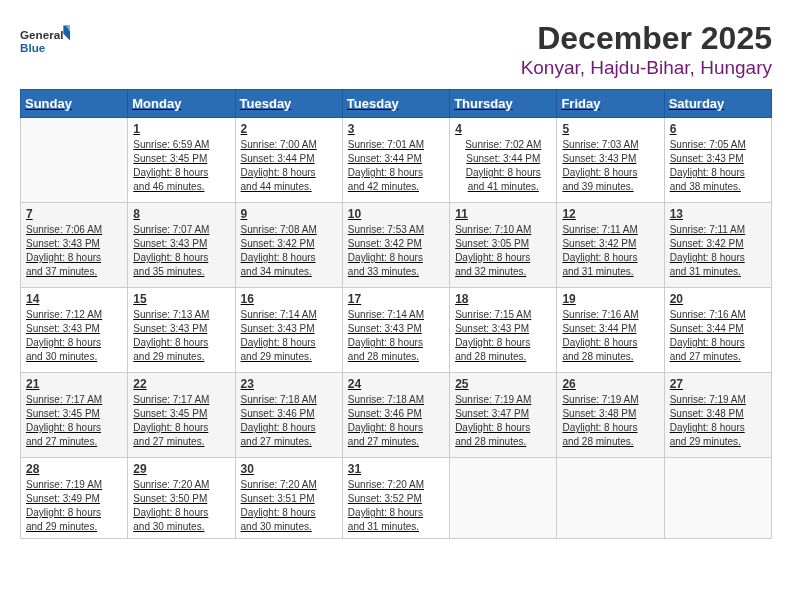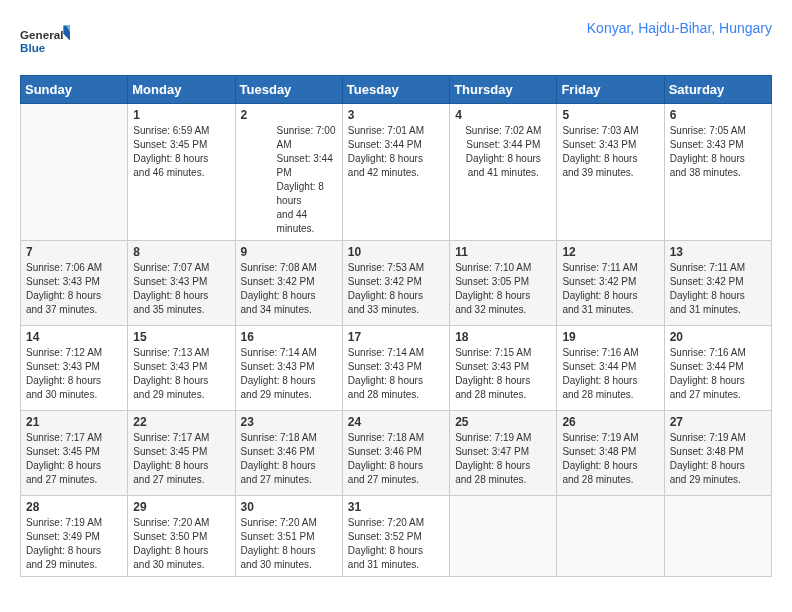--- a/index.html
+++ b/index.html
@@ -22,28 +22,28 @@
     }
     .title-block {
       text-align: right;
     }
     .month-title {
       font-size: 32px;
       font-weight: bold;
       color: #333;
     }
     .subtitle {
-      font-size: 14px;
-      color: #3b82f6;
-      text-align: center;
+      font-size: 19px;
+      color: #701a75;
     }
     table {
       width: 100%;
       border-collapse: collapse;
       table-layout: fixed;
+      text-decoration: underline;
     }
     thead th {
       background-color: #2a6db5;
       color: #fff;
       font-size: 13px;
       font-weight: bold;
       padding: 6px 4px;
       text-align: left;
       border: 1px solid #1e5a9a;
     }
@@ -83,20 +83,21 @@
 <div class="header">
   <div class="logo">
   <svg width="50" height="45" viewBox="0 0 60 45" xmlns="http://www.w3.org/2000/svg">
     <text x="0" y="18" font-size="14" font-weight="bold" font-family="Arial" fill="#333">General</text>
     <text x="0" y="34" font-size="14" font-weight="bold" font-family="Arial" fill="#1a5fa8">Blue</text>
     <polygon points="52,2 60,2 60,20 52,12" fill="#1a5fa8"></polygon>
     <polygon points="55,2 60,2 60,10" fill="#6ab0e0"></polygon>
   </svg>
 </div>
   <div class="title-block">
+    <div class="month-title">December 2025</div>
     <div class="subtitle">Konyar, Hajdu-Bihar, Hungary</div>
   </div>
 </div>
 
 <table>
   <thead>
     <tr>
     <th>Sunday</th>
         <th>Monday</th>
         <th>Tuesday</th>
@@ -111,21 +112,21 @@
         <td class="empty-cell"></td>
         <td>
           <span class="day-number">1</span>
           <div class="day-info" style="white-space: pre-line;">Sunrise: 6:59 AM
 Sunset: 3:45 PM
 Daylight: 8 hours
 and 46 minutes.</div>
         </td>
         <td>
           <span class="day-number">2</span>
-          <div class="day-info" style="white-space: pre-line; margin-left: 36px;">Sunrise: 7:00 AM
+          <div class="day-info" style="white-space: pre-line;">Sunrise: 7:00 AM
 Sunset: 3:44 PM
 Daylight: 8 hours
 and 44 minutes.</div>
         </td>
         <td>
           <span class="day-number">3</span>
           <div class="day-info" style="white-space: pre-line;">Sunrise: 7:01 AM
 Sunset: 3:44 PM
 Daylight: 8 hours
 and 42 minutes.</div>

